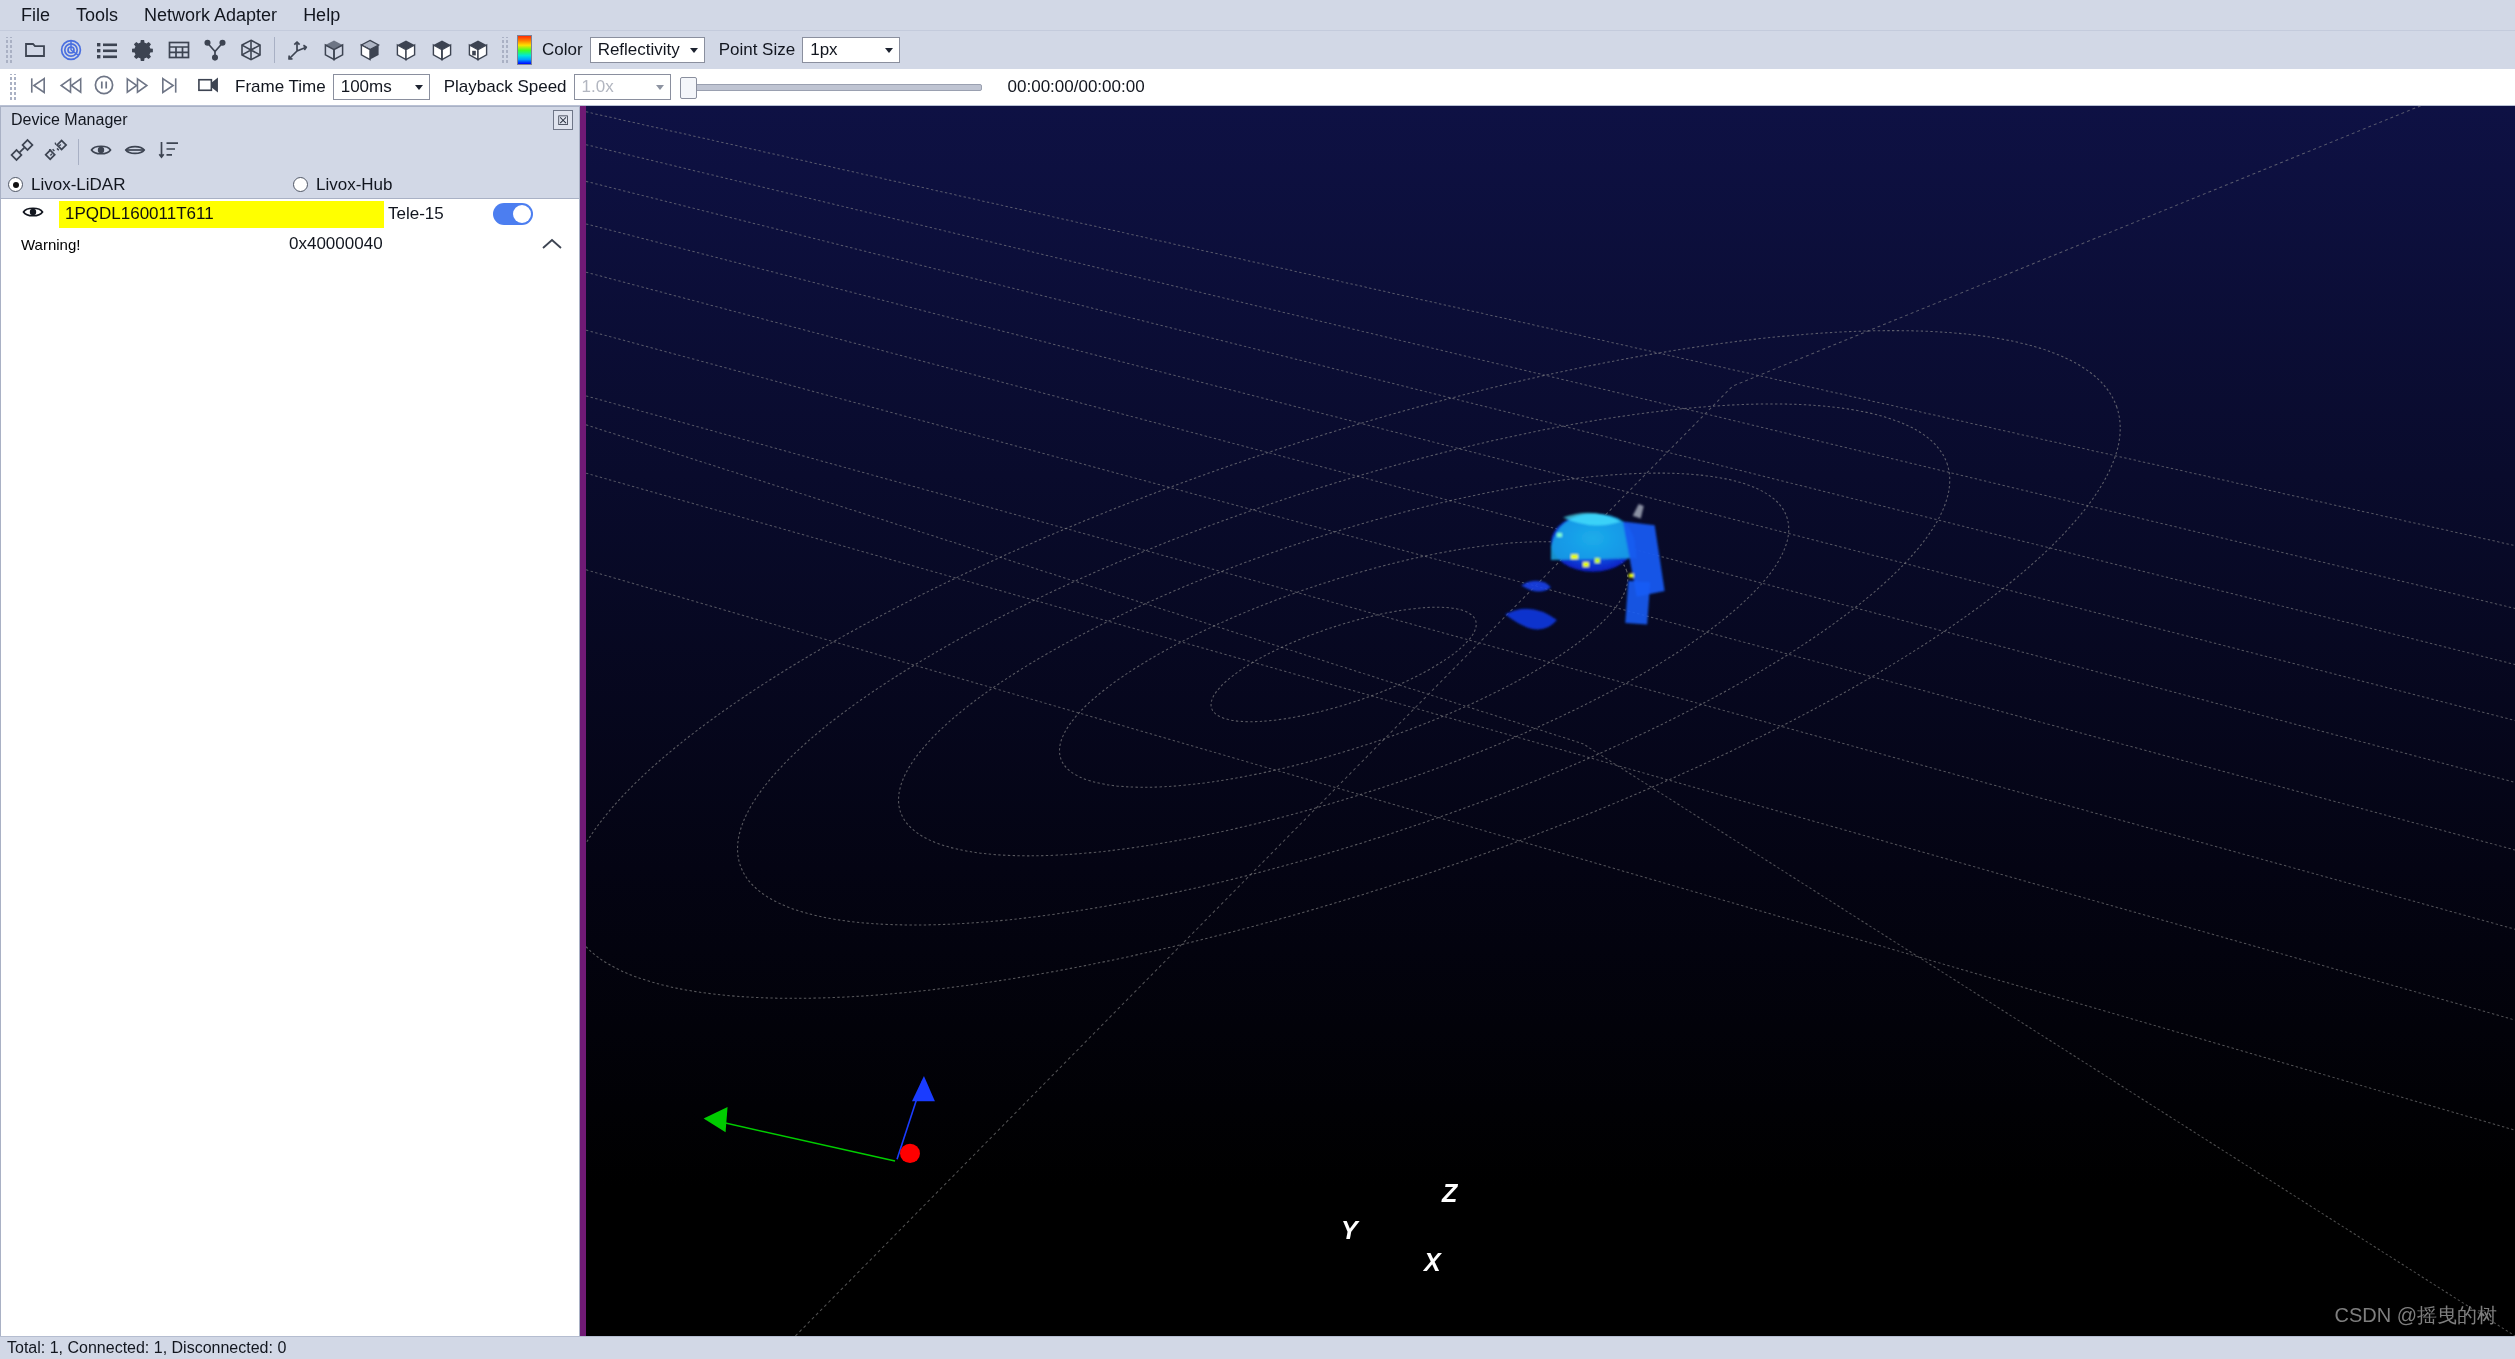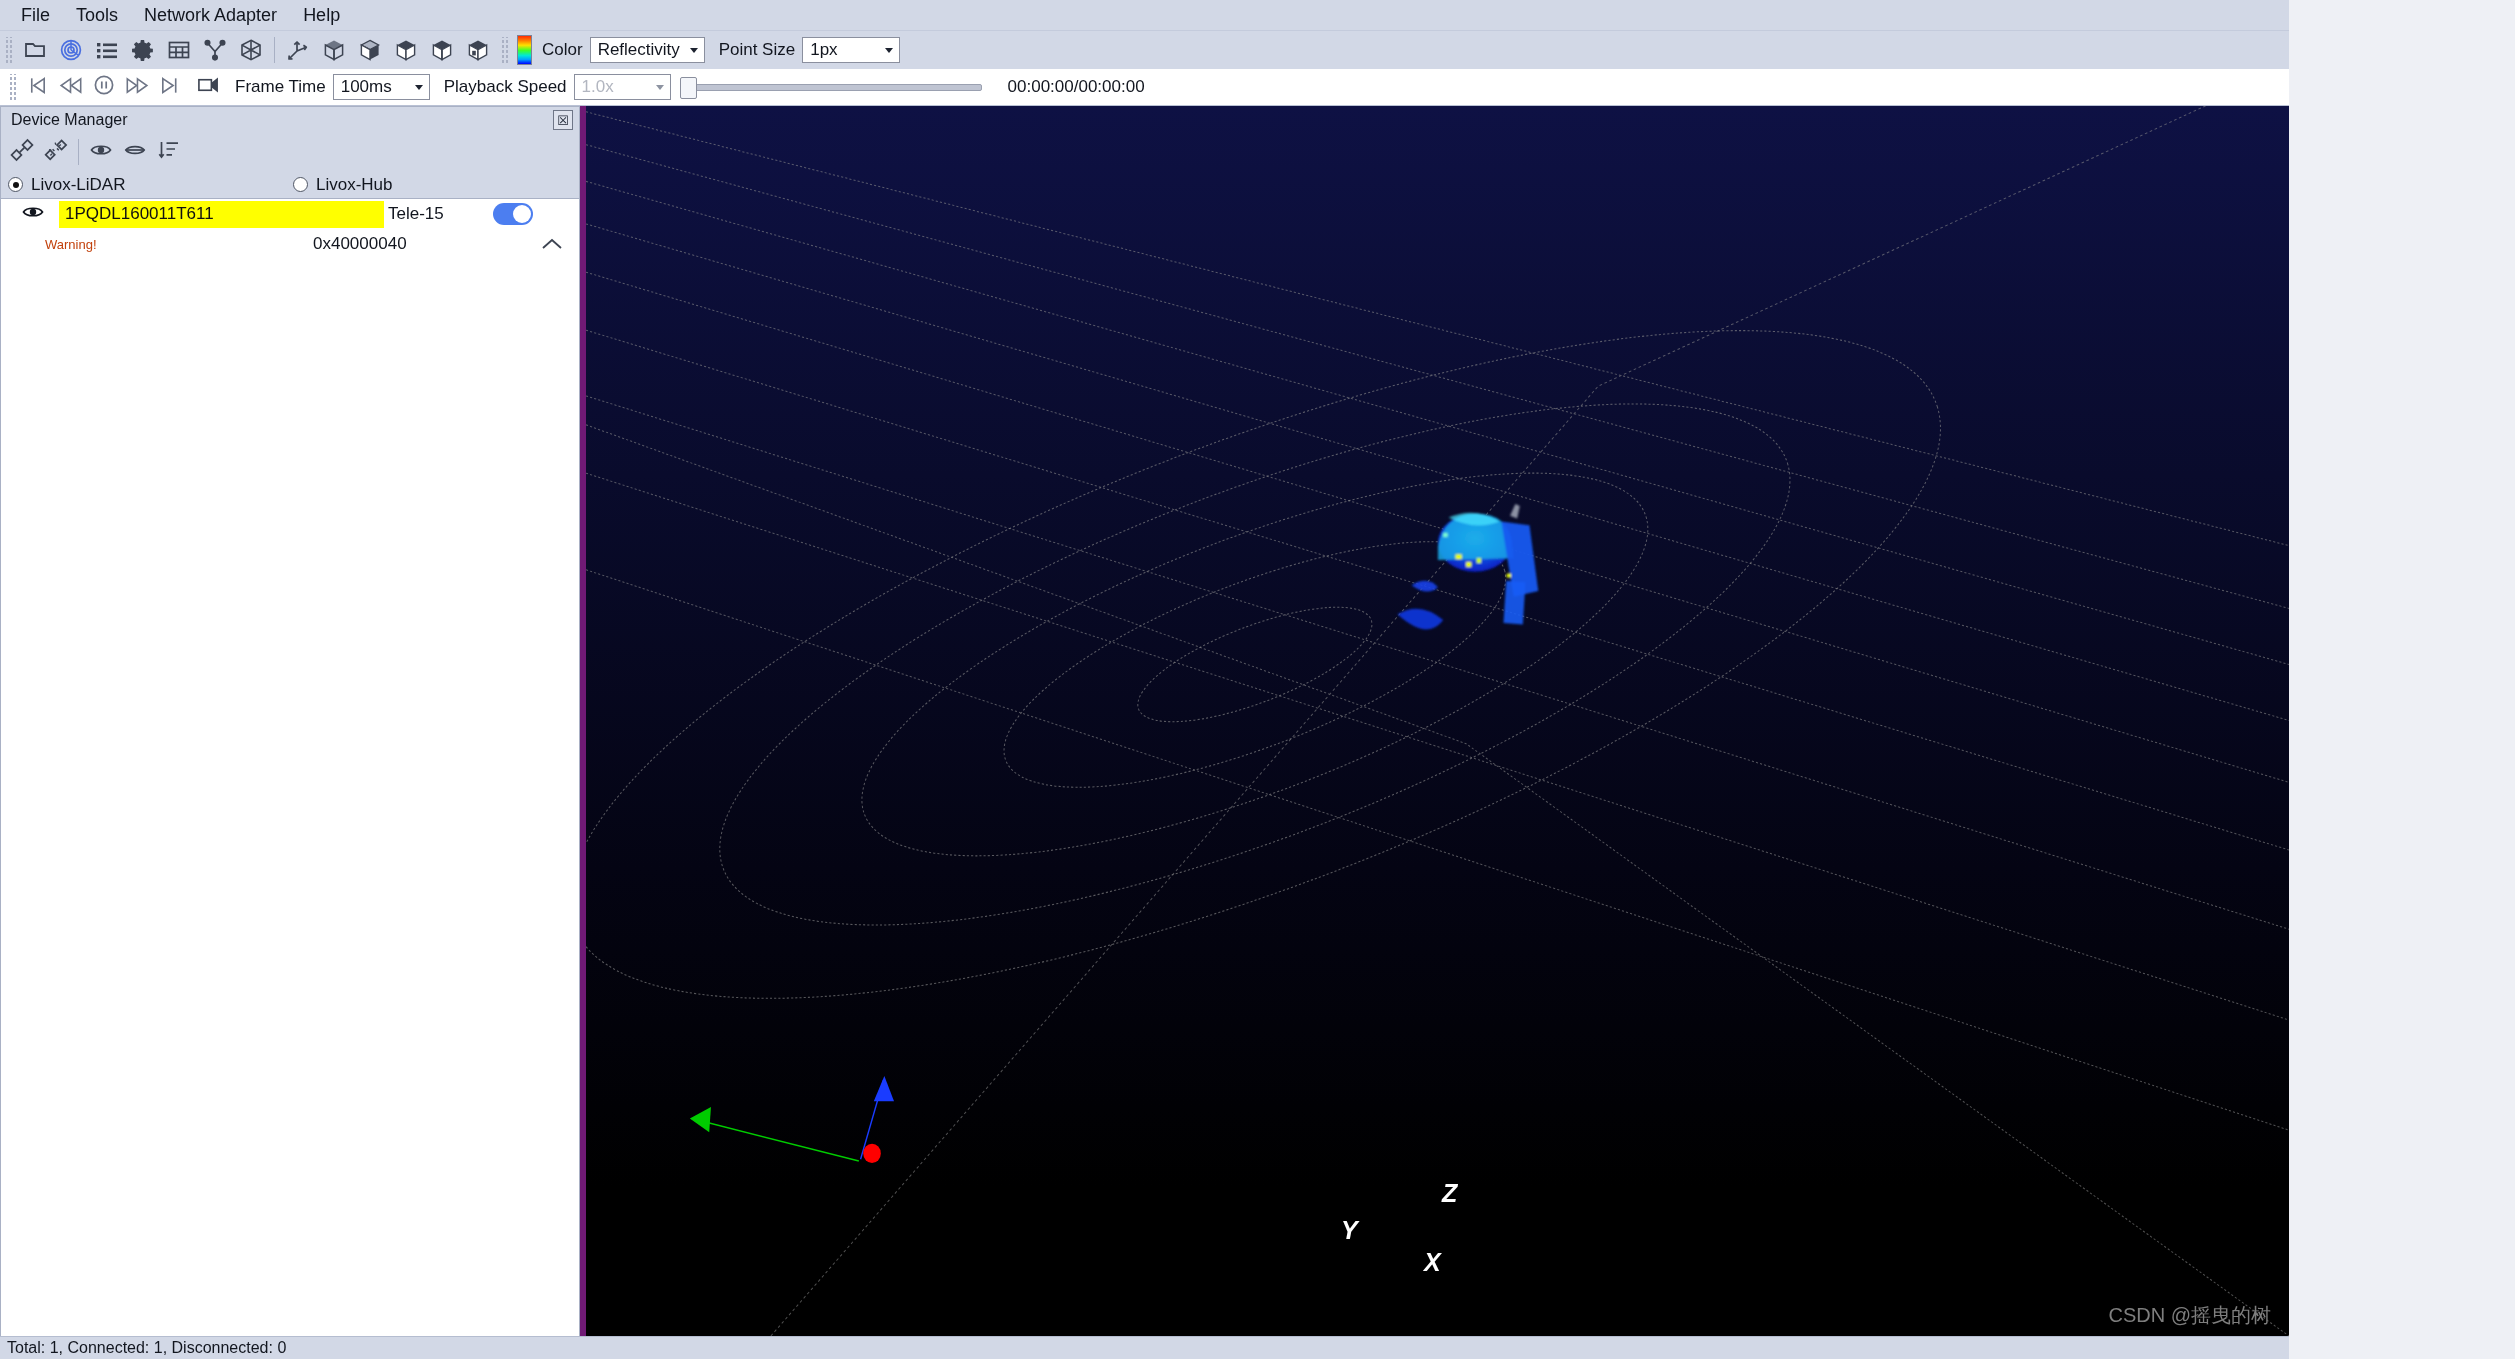--- a/index.html
+++ b/index.html
@@ -4,21 +4,21 @@
 <style>
   html, body {
     margin: 0; padding: 0;
     width: 2515px; height: 1359px;
     overflow: hidden;
     background: #eef0f5;
     font-family: "Liberation Sans", sans-serif;
   }
   #app {
     position: relative;
-    width: 2289px; height: 1359px;
+    width: 2515px; height: 1359px;
     background: #d2d8e6;
     display: flex; flex-direction: column;
   }
 
   
   .menubar {
     height: 30px;
     background: #d2d8e6;
     display: flex; align-items: center;
     padding-left: 8px;
@@ -248,22 +248,22 @@
     position: absolute; top: 2px; right: 2px;
     width: 18px; height: 18px; border-radius: 50%;
     background: #ffffff;
   }
   .warn-row {
     height: 30px;
     display: flex; align-items: center;
     padding-left: 20px;
   }
   .warn-text {
-    font-size: 13px; color: #c2410c;
-    width: 268px; flex: 0 0 268px; margin-left: 24px;
+    font-size: 15px; color: #000000;
+    width: 268px; flex: 0 0 268px;
   }
   .warn-code {
     font-size: 17px; color: #12161f;
     cursor: default;
   }
   .warn-chevron {
     margin-left: auto; margin-right: 14px;
     width: 26px; height: 22px;
     display: flex; align-items: center; justify-content: center;
     cursor: default;

